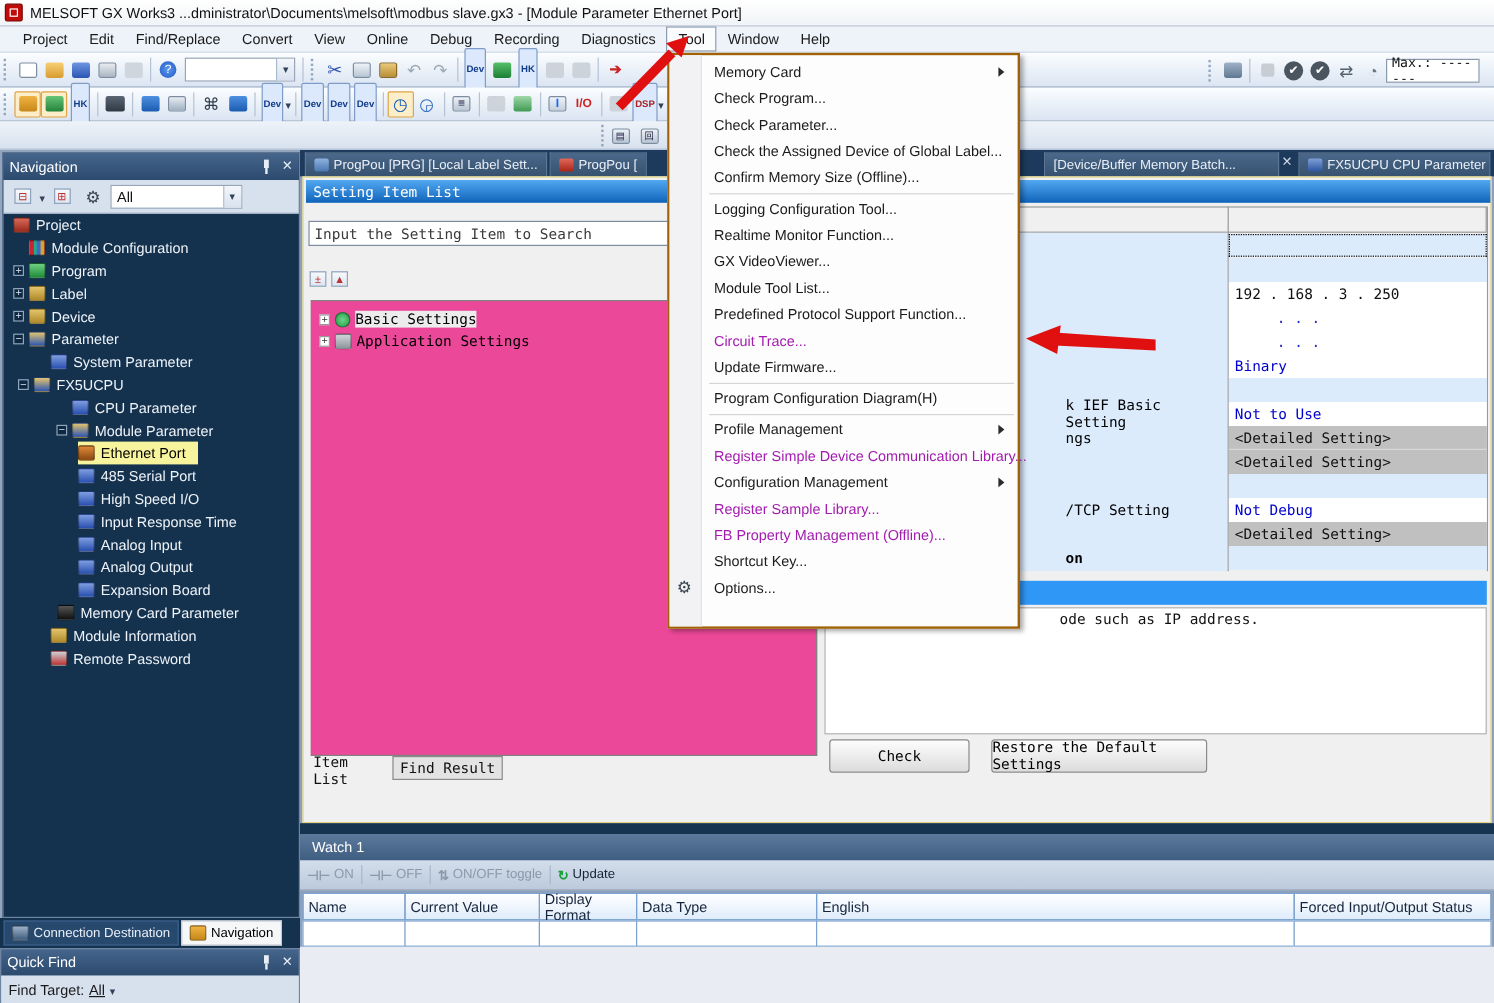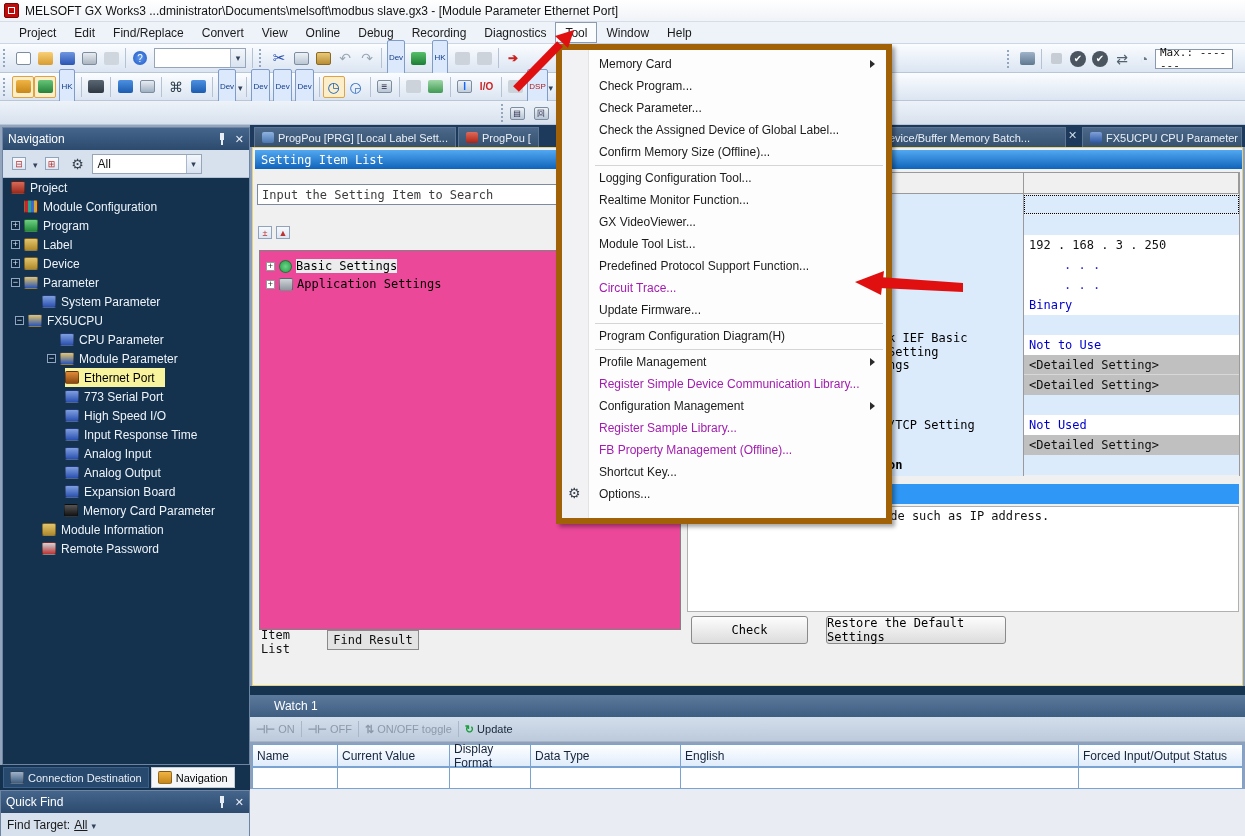--- a/index.html
+++ b/index.html
@@ -18,21 +18,21 @@
 
 .tbar{background:linear-gradient(#fbfdff,#dbe5f2);border-bottom:1px solid #b8c6d8;display:flex;align-items:center}
 #toolbar1{left:0;top:44px;width:1245px;height:29px}
 #toolbar2{left:0;top:73px;width:1245px;height:28px}
 #toolbar3{left:0;top:101px;width:1245px;height:24px;background:linear-gradient(#eef3f9,#d7e1ee);border-bottom:1px solid #b8c6d8}
 .grip{width:5px;height:18px;border-left:2px dotted #93a6c0;margin:0 4px 0 3px}
 .tsep{width:1px;height:20px;background:#b4c2d4;margin:0 3px}
 .tbi{width:22px;height:22px;display:flex;align-items:center;justify-content:center;border-radius:2px;flex:none}
 .tbi.on{border:1px solid #e0a343;background:#fceec9}
 .tbi .g{width:15px;height:13px;border-radius:2px;display:flex;align-items:center;justify-content:center;font-size:10px;color:#fff}
-.dev{font-size:8px;font-weight:normal;color:#123d8a;background:#dce8fb;border:1px solid #7f9cc9;border-radius:2px;padding:12px 1px;line-height:10px}
+.dev{font-size:8px;font-weight:bold;color:#123d8a;background:#dce8fb;border:1px solid #7f9cc9;border-radius:2px;padding:12px 1px;line-height:10px}
 .combo{height:20px;background:#fff;border:1px solid #97a5b8;display:flex;align-items:center;justify-content:flex-end}
 .combo .dd{width:15px;height:100%;background:linear-gradient(#f4f7fb,#d8e2ef);border-left:1px solid #aab8cb;display:flex;align-items:center;justify-content:center}
 .caret::before{content:"▾";font-size:9px;color:#33425a}
 .maxbox{height:20px;background:#fff;border:1px solid #8b99ac;display:flex;align-items:center;padding-left:4px;font-size:11px}
 
 #navpanel{left:2px;top:127px;width:248px;height:638px;border:1px solid #6d84a3;background:#14324e}
 .pheader{height:22px;background:linear-gradient(#46658c,#2b4a6d);color:#fff;display:flex;align-items:center;padding:0 5px;font-size:12px}
 .pheader .sp{flex:1}
 .pin-icon{width:10px;height:12px;position:relative;margin-right:8px}
 .pin-icon::before{content:"";position:absolute;left:3px;top:0;width:4px;height:7px;background:#e8eef6}
@@ -65,35 +65,35 @@
 .tinyexp{width:9px;height:9px;border:1px solid #999;background:#fff;color:#333;font-size:9px;line-height:7px;text-align:center;margin:0 4px 0 6px;flex:none}
 .tinyexp::before{content:"+"}
 .bstab{height:20px;display:flex;align-items:center;justify-content:center;font-size:12px}
 
 .cell{position:absolute;font-size:12px;display:flex;align-items:center;padding-left:5px;font-family:"DejaVu Sans Mono",monospace}
 .bluecell{background:#dcebfc}
 .graycell{background:#c0c0c0}
 .blueval{color:#0000cc}
 .btn{position:absolute;background:linear-gradient(#fdfdfd,#dcdcdc);border:1px solid #8a8a8a;border-radius:3px;display:flex;align-items:center;justify-content:center;font-family:"DejaVu Sans Mono",monospace;font-size:12px;color:#000}
 
-#watchtitle{left:250px;top:695px;width:995px;height:22px;background:linear-gradient(#5b7a9c,#3e5d80);color:#fff;display:flex;align-items:center;padding-left:24px}
+#watchtitle{left:250px;top:695px;width:995px;height:22px;background:linear-gradient(#5b7a9c,#3e5d80);color:#fff;display:flex;align-items:center;padding-left:10px}
 #watchbar{left:250px;top:717px;width:995px;height:25px;background:linear-gradient(#d3deeb,#bccadb);border-bottom:1px solid #a6b5c8;display:flex;align-items:center;padding-left:6px;font-size:11px;color:#8c99a9}
 .wsep{width:1px;height:16px;background:#a9b7c9;margin:0 6px}
 .wcell{position:absolute;border:1px solid #7ba3d2;border-right:none;display:flex;align-items:center;padding-left:4px;font-size:12px}
 .whdr{background:linear-gradient(#ffffff,#dfecfb);color:#15253c}
 .wempty{background:#fff}
 
 #bltabs{left:0;top:765px;width:250px;height:25px;background:#14324e;display:flex;align-items:center;padding-left:3px;gap:2px}
 .bltab{height:21px;display:flex;align-items:center;gap:4px;padding:0 6px;font-size:11px}
 .bltab.inactive{color:#e8eef6;background:#27496d;border:1px solid #3c608a}
 .bltab.active{color:#000;background:#f6f7f9;border:1px solid #c6ccd4}
 #quickfind{left:0;top:790px;width:250px;height:46px;border:1px solid #6d84a3}
 #qfbody{height:24px;background:#d7e1ee;display:flex;align-items:center;padding-left:6px;gap:4px;font-size:12px;color:#1a1a1a}
 
-#toolmenu{left:556px;top:44px;width:336px;height:480px;background:#fdfdfd;border:6px solid #a16207;box-shadow:3px 3px 4px rgba(0,0,0,.35);z-index:50;padding-top:3px}
+#toolmenu{left:556px;top:44px;width:294px;height:480px;background:#fdfdfd;border:2px solid #a16207;box-shadow:3px 3px 4px rgba(0,0,0,.35);z-index:50;padding-top:3px}
 #toolmenu .gutter{position:absolute;left:0;top:0;bottom:0;width:27px;background:#f2f2f4;border-right:1px solid #e3e3e6}
 .tmitem{position:relative;height:22px;display:flex;align-items:center;padding-left:37px;color:#1b1b1b;font-size:12px;white-space:nowrap}
 .tmitem.disabled{color:#a21caf}
 .tmsep{height:1px;background:#d5d5d8;margin:2px 3px 1px 33px}
 .subarrow{position:absolute;right:11px;width:0;height:0;border-left:5px solid #2b2b2b;border-top:4px solid transparent;border-bottom:4px solid transparent}
 .gearpos{position:absolute;left:6px;top:2px}
 
 #arrows{position:absolute;left:0;top:0;width:1245px;height:836px;z-index:99;pointer-events:none}
 </style>
 </head>
@@ -363,21 +363,21 @@
       <span>&lt;Detailed Setting&gt;</span>
     </div>
   <div class="cell graycell" style="left:771px;top:227px;width:215px;height:20px">
       <span>&lt;Detailed Setting&gt;</span>
     </div>
   <div class="cell bluecell" style="left:771px;top:247px;width:215px;height:20px"></div>
   <div class="cell" style="left:630px;top:267px;width:140px;height:20px;color:#000">
       <span>/TCP Setting</span>
     </div>
   <div class="cell blueval" style="left:771px;top:267px;width:215px;height:20px;background:#fff">
-      <span>Not Used</span>
+      <span>Not Debug</span>
     </div>
   <div class="cell graycell" style="left:771px;top:287px;width:215px;height:20px">
       <span>&lt;Detailed Setting&gt;</span>
     </div>
   <div class="cell" style="left:630px;top:307px;width:140px;height:20px;color:#000;font-weight:bold">
       <span>on</span>
     </div>
   <div class="cell bluecell" style="left:771px;top:307px;width:215px;height:20px"></div>
 
   <div class="abs" style="left:434px;top:336px;width:552px;height:20px;background:#2f97f5"></div>
@@ -505,21 +505,21 @@
         <span>Module Parameter</span>
       </div>
     <div class="trow" style="padding-left:62px">
         <span class="sel">
           <span class="ni" style="background:linear-gradient(#e08a3a,#8a4a10)"></span>
           <span>Ethernet Port</span>
         </span>
       </div>
     <div class="trow" style="padding-left:62px">
         <span class="ni" style="background:linear-gradient(#7f9fe0,#2a50b0)"></span>
-        <span>773 Serial Port</span>
+        <span>485 Serial Port</span>
       </div>
     <div class="trow" style="padding-left:62px">
         <span class="ni" style="background:linear-gradient(#7f9fe0,#2a50b0)"></span>
         <span>High Speed I/O</span>
       </div>
     <div class="trow" style="padding-left:62px">
         <span class="ni" style="background:linear-gradient(#7f9fe0,#2a50b0)"></span>
         <span>Input Response Time</span>
       </div>
     <div class="trow" style="padding-left:62px">
@@ -527,21 +527,21 @@
         <span>Analog Input</span>
       </div>
     <div class="trow" style="padding-left:62px">
         <span class="ni" style="background:linear-gradient(#7f9fe0,#2a50b0)"></span>
         <span>Analog Output</span>
       </div>
     <div class="trow" style="padding-left:62px">
         <span class="ni" style="background:linear-gradient(#7f9fe0,#2a50b0)"></span>
         <span>Expansion Board</span>
       </div>
-    <div class="trow" style="padding-left:48px">
+    <div class="trow" style="padding-left:32px">
         <span class="spc"></span>
         <span class="ni" style="background:linear-gradient(#555,#111)"></span>
         <span>Memory Card Parameter</span>
       </div>
     <div class="trow" style="padding-left:26px">
         <span class="spc"></span>
         <span class="ni" style="background:linear-gradient(#e3c56e,#b08a2a)"></span>
         <span>Module Information</span>
       </div>
     <div class="trow" style="padding-left:26px">

